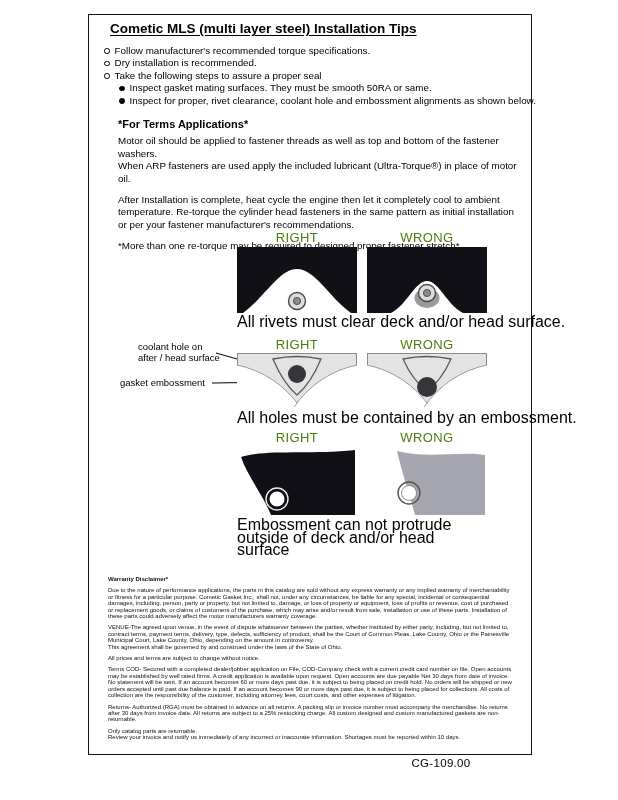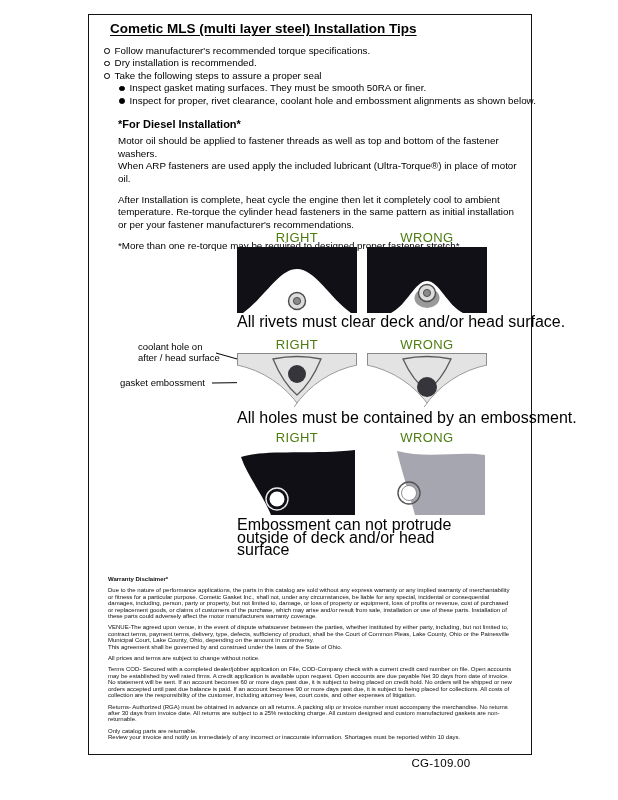--- a/index.html
+++ b/index.html
@@ -55,30 +55,30 @@
     <div class="bullet">
       <span class="m"></span>
       <span>Dry installation is recommended.</span>
     </div>
     <div class="bullet">
       <span class="m"></span>
       <span>Take the following steps to assure a proper seal</span>
     </div>
     <div class="bullet sub">
       <span class="m"></span>
-      <span>Inspect gasket mating surfaces.  They must be smooth 50RA or finer.</span>
+      <span>Inspect gasket mating surfaces.  They must be smooth 50RA or same.</span>
     </div>
     <div class="bullet sub">
       <span class="m"></span>
       <span>Inspect for proper, rivet clearance, coolant hole and embossment alignments as shown below.</span>
     </div>
   </div>
 
   <div id="diesel" class="abs">
-    <div class="h">*For Diesel Installation*</div>
+    <div class="h">*For Terms Applications*</div>
     <div class="para pre">Motor oil should be applied to fastener threads as well as top and bottom of the fastener washers.
 When ARP fasteners are used apply the included lubricant (Ultra-Torque®) in place of motor oil.</div>
     <div class="para pre">After Installation is complete, heat cycle the engine then let it completely cool to ambient
 temperature. Re-torque the cylinder head fasteners in the same pattern as initial installation
 or per your fastener manufacturer's recommendations.</div>
     <div class="para">*More than one re-torque may be required to designed proper fastener stretch*</div>
   </div>
 
   <div class="abs fig-label" style="left:237px;top:230px;">RIGHT</div>
   <div class="abs fig-label" style="left:367px;top:230px;">WRONG</div>

